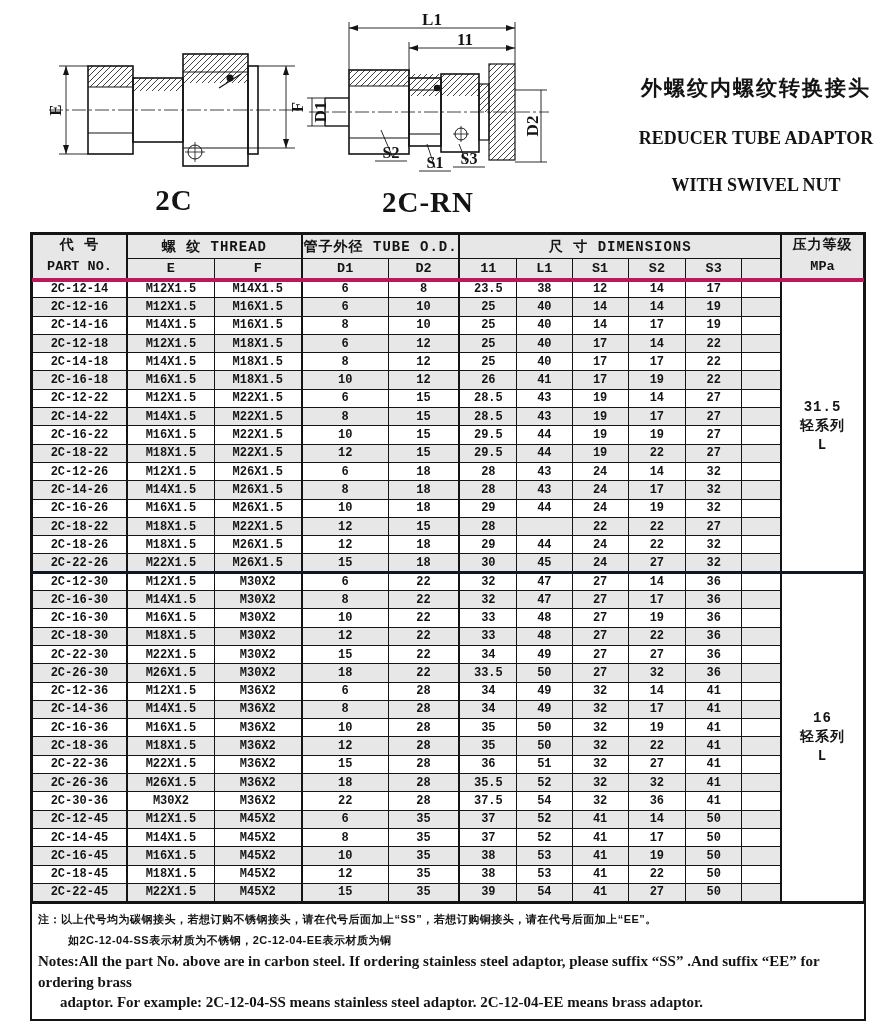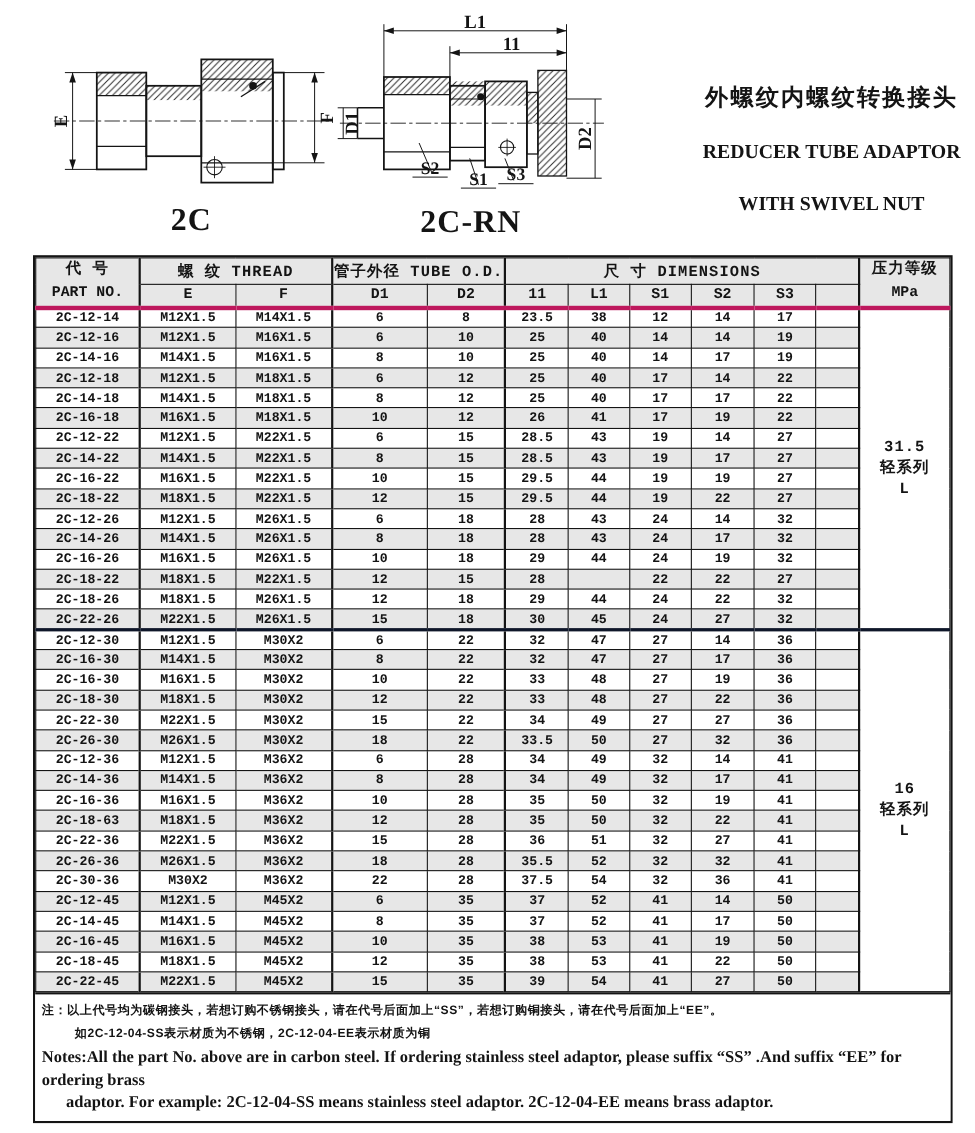--- a/index.html
+++ b/index.html
@@ -551,21 +551,21 @@
             <td class="vthick">10</td>
             <td>28</td>
             <td class="vthick">35</td>
             <td>50</td>
             <td>32</td>
             <td>19</td>
             <td>41</td>
             <td></td>
           </tr>
           <tr class="shade">
-            <td>2C-18-63</td>
+            <td>2C-18-36</td>
             <td class="vthick">M18X1.5</td>
             <td>M36X2</td>
             <td class="vthick">12</td>
             <td>28</td>
             <td class="vthick">35</td>
             <td>50</td>
             <td>32</td>
             <td>22</td>
             <td>41</td>
             <td></td>

